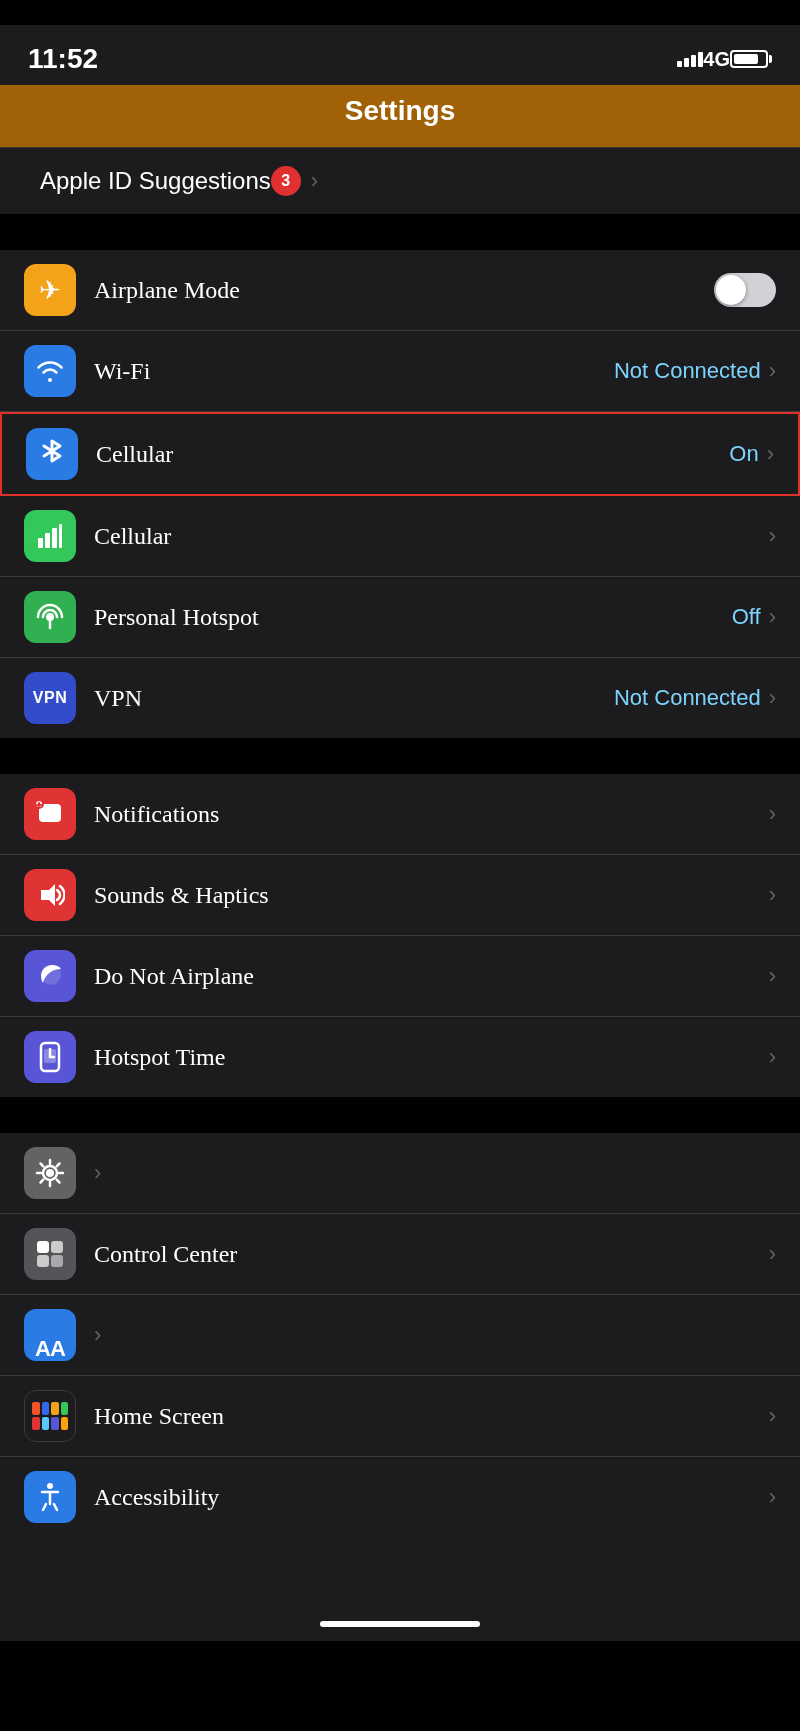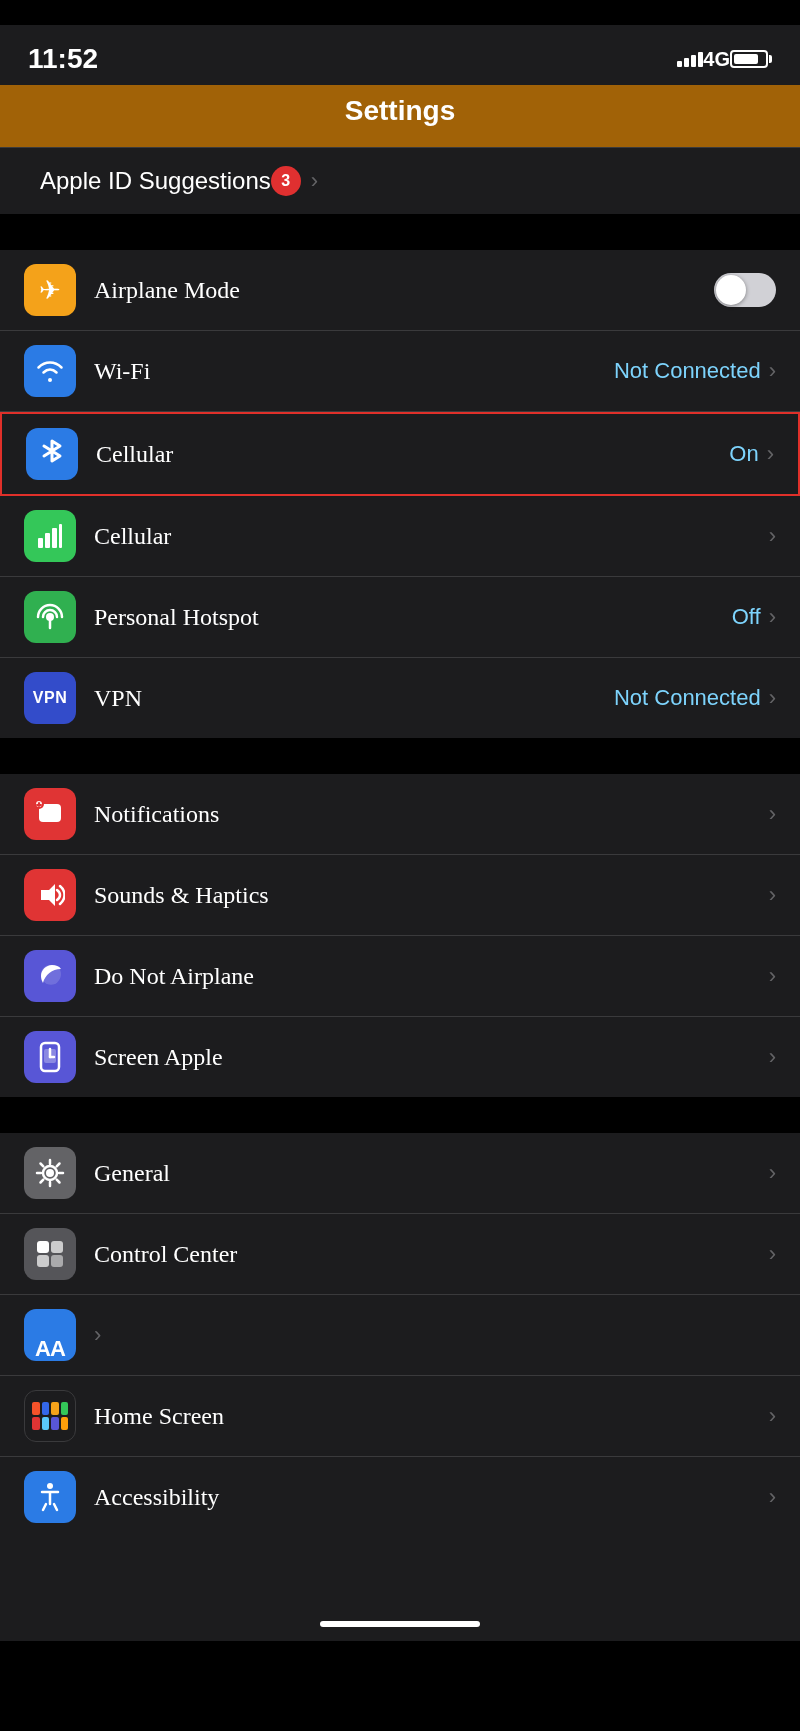--- a/index.html
+++ b/index.html
@@ -404,39 +404,38 @@
 
   <div class="settings-row">
     <div class="icon-wrap" style="background:#5856d6;">
       <svg width="28" height="32" viewBox="0 0 28 32" fill="none">
         <rect x="5" y="2" width="18" height="28" rx="4" stroke="white" stroke-width="2.5" fill="none"></rect>
         <rect x="8" y="8" width="12" height="14" rx="2" fill="white" opacity="0.3"></rect>
         <line x1="14" y1="8" x2="14" y2="16" stroke="white" stroke-width="2.5" stroke-linecap="round"></line>
         <line x1="14" y1="16" x2="18" y2="16" stroke="white" stroke-width="2.5" stroke-linecap="round"></line>
       </svg>
     </div>
-    <span class="row-label">Screen Apple</span>
+    <span class="row-label">Hotspot Time</span>
     <span class="chevron">›</span>
   </div>
 
 </div>
 
 <div class="section-gap"></div>
 
 <div class="settings-section">
 
   <div class="settings-row">
     <div class="icon-wrap icon-gray">
       <svg width="30" height="30" viewBox="0 0 30 30" fill="none">
         <circle cx="15" cy="15" r="4" fill="white"></circle>
         <path d="M15 2v4M15 24v4M2 15h4M24 15h4M5.5 5.5l2.8 2.8M21.7 21.7l2.8 2.8M24.5 5.5l-2.8 2.8M8.3 21.7l-2.8 2.8" stroke="white" stroke-width="2.5" stroke-linecap="round"></path>
         <circle cx="15" cy="15" r="7" stroke="white" stroke-width="2.5" fill="none"></circle>
       </svg>
     </div>
-    <span class="row-label">General</span>
     <span class="chevron">›</span>
   </div>
 
   <div class="settings-row">
     <div class="icon-wrap icon-dark-gray">
       <svg width="30" height="30" viewBox="0 0 30 30" fill="none">
         <rect x="2" y="2" width="12" height="12" rx="3" fill="white"></rect>
         <rect x="16" y="2" width="12" height="12" rx="3" fill="white" opacity="0.7"></rect>
         <rect x="2" y="16" width="12" height="12" rx="3" fill="white" opacity="0.7"></rect>
         <rect x="16" y="16" width="12" height="12" rx="3" fill="white" opacity="0.5"></rect>

